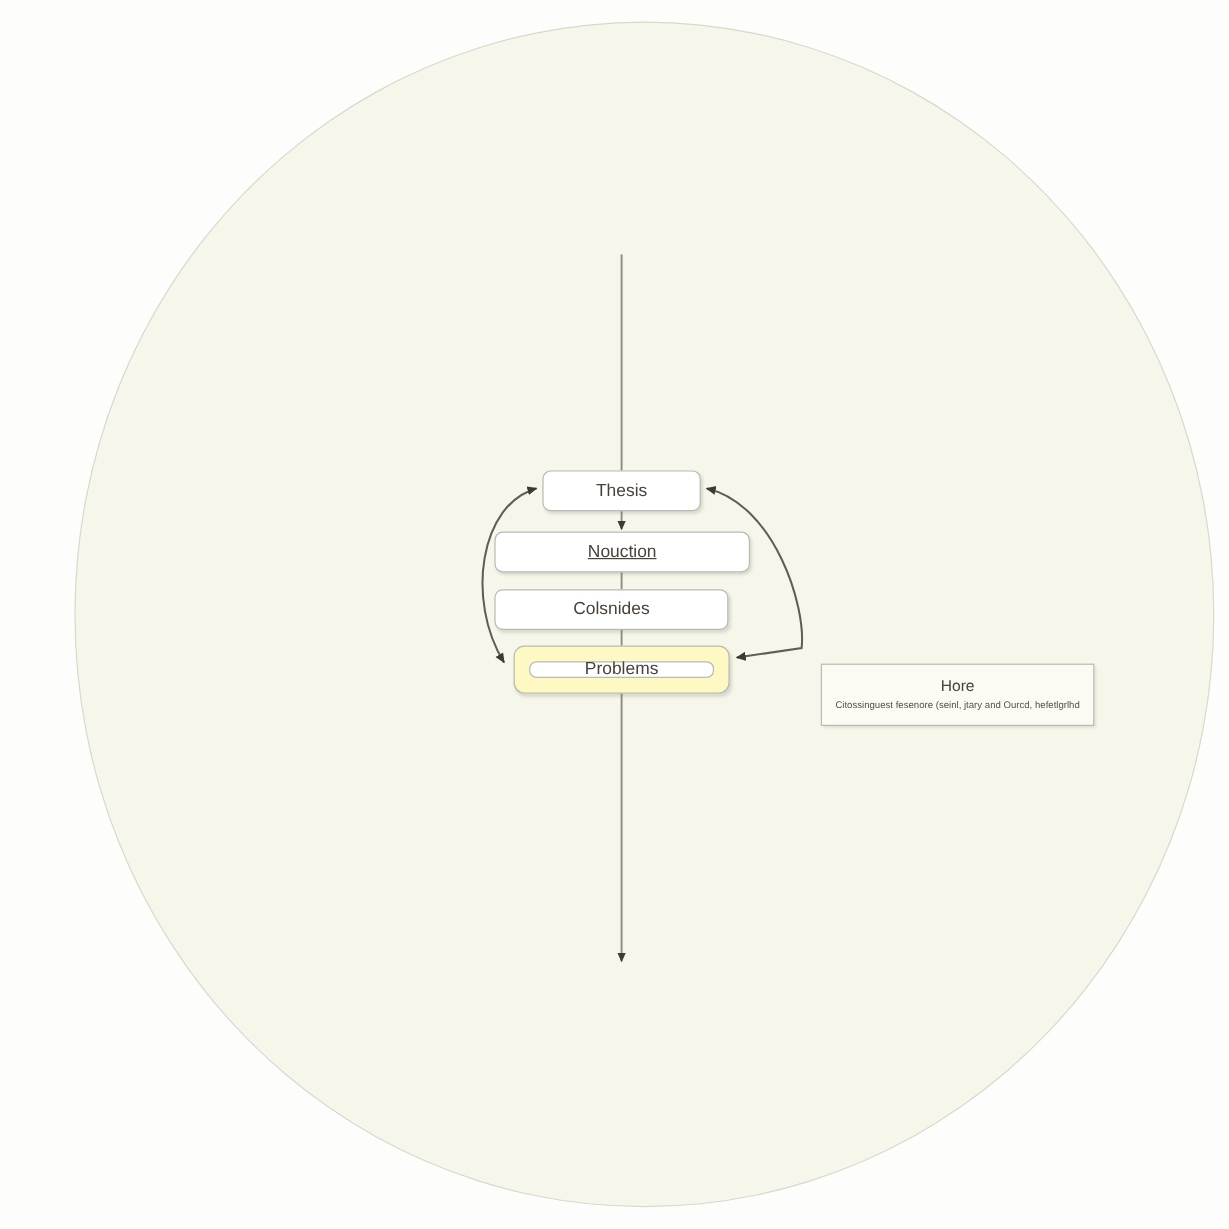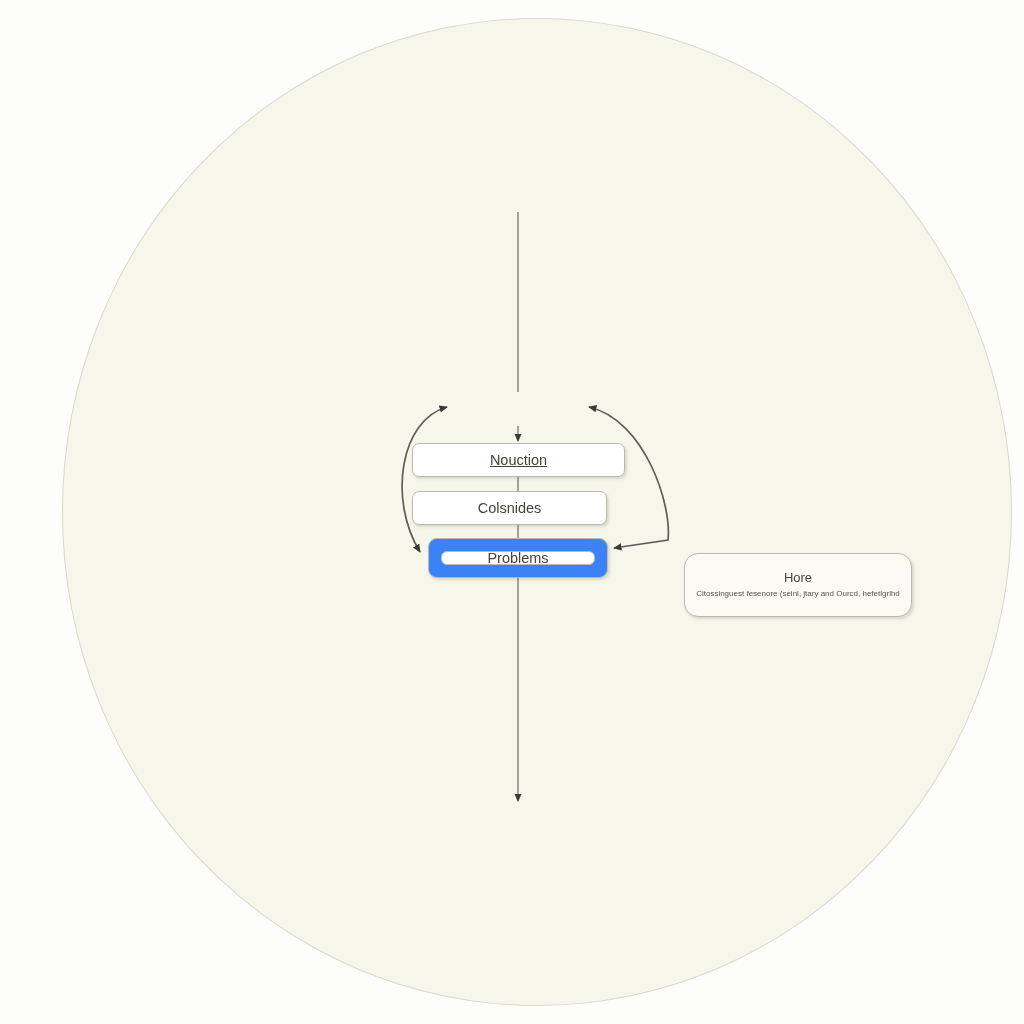--- a/index.html
+++ b/index.html
@@ -67,42 +67,42 @@
     left: 412px; top: 491px; width: 195px; height: 34px;
     font-size: 14.5px;
   }
   
   #node-problems-wrap {
     position: absolute;
     left: 428px; top: 538px; width: 180px; height: 40px;
     box-sizing: border-box;
     border: 1.6px solid #b9bab4;
     border-radius: 9px;
-    background: #3b82f6;
+    background: #fef9c3;
     box-shadow: 1.5px 2px 2.5px rgba(120,120,110,0.22);
     padding: 12px;
   }
   #node-problems {
     position: relative;
     left: 0; top: 0;
     width: 100%; height: 100%;
     box-shadow: none;
     border-radius: 6px;
     font-size: 14.5px;
   }
   #node-summary {
     left: 428px; top: 803px; width: 180px; height: 34px;
     font-size: 14.5px;
   }
   #node-note {
-    left: 684px; top: 553px; width: 228px; height: 64px;
+    left: 684px; top: 553px; width: 228px; height: 52px;
     flex-direction: column;
     justify-content: center;
     background: #fbfbf3;
-    border-radius: 14px;
+    border-radius: 0;
     padding: 4px 10px;
   }
   #note-title {
     font-size: 13px;
     color: #4a4138;
     margin-bottom: 3px;
   }
   #note-body {
     font-size: 8px;
     line-height: 1.45;
@@ -142,20 +142,23 @@
 
     <line x1="518" y1="578" x2="518" y2="801" stroke="#8d8d84" stroke-width="1.6" marker-end="url(#arrow-end)"></line>
 
     <path d="M 447 407 C 400 420, 388 500, 420 552" fill="none" stroke="#5e5e58" stroke-width="1.7" marker-start="url(#arrow-start)" marker-end="url(#arrow-end)"></path>
 
     <path d="M 589 407 C 645 420, 672 505, 668 540 L 614 548" fill="none" stroke="#5e5e58" stroke-width="1.7" marker-start="url(#arrow-start)" marker-end="url(#arrow-end)"></path>
   </svg>
 
 
 
+  <div class="node" id="node-thesis">
+    <span class="node-label">Thesis</span>
+  </div>
 
   <div class="node" id="node-nouction">
     <span class="node-label">Nouction</span>
   </div>
 
   <div class="node" id="node-colsnides">
     <span class="node-label">Colsnides</span>
   </div>
 
   <div id="node-problems-wrap">

